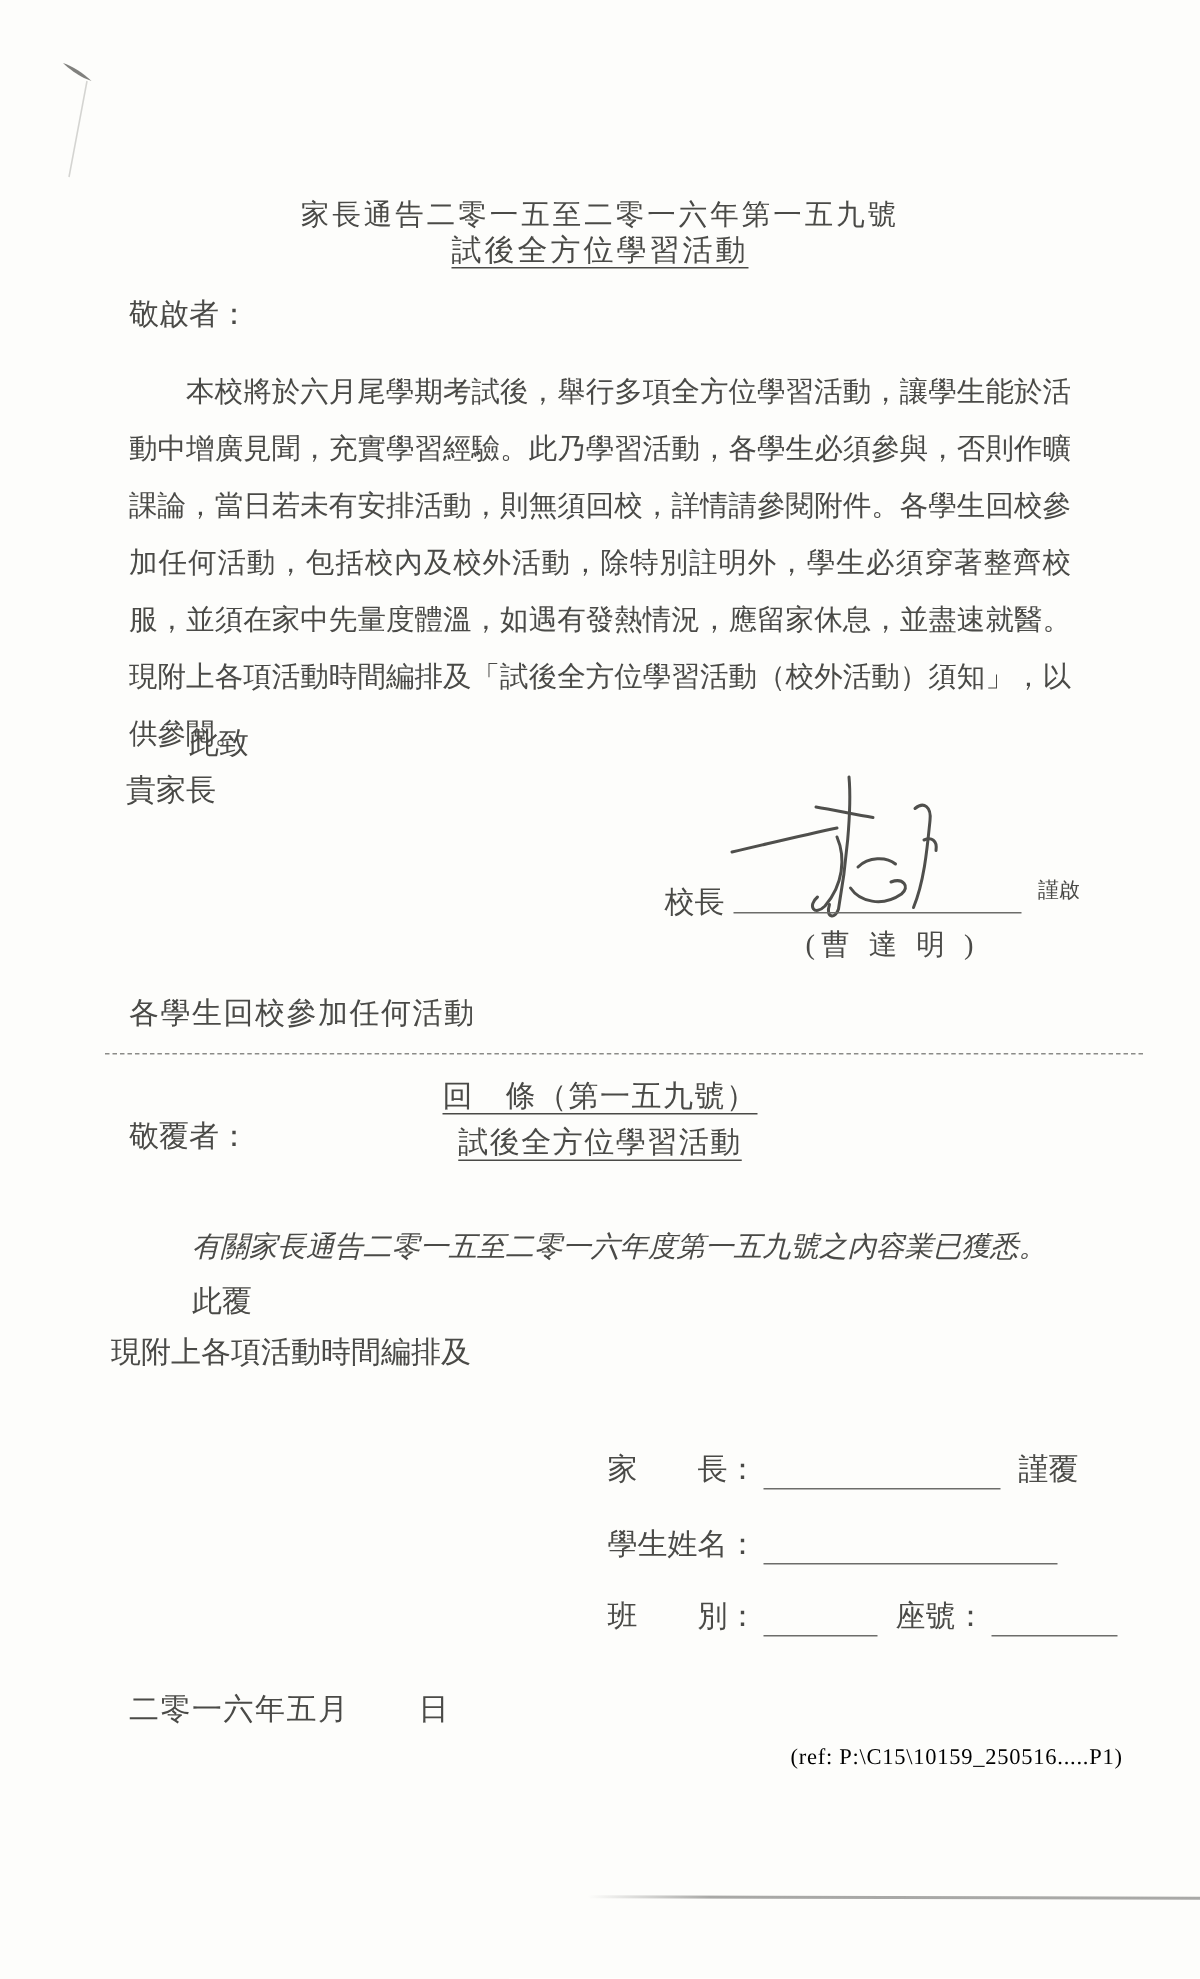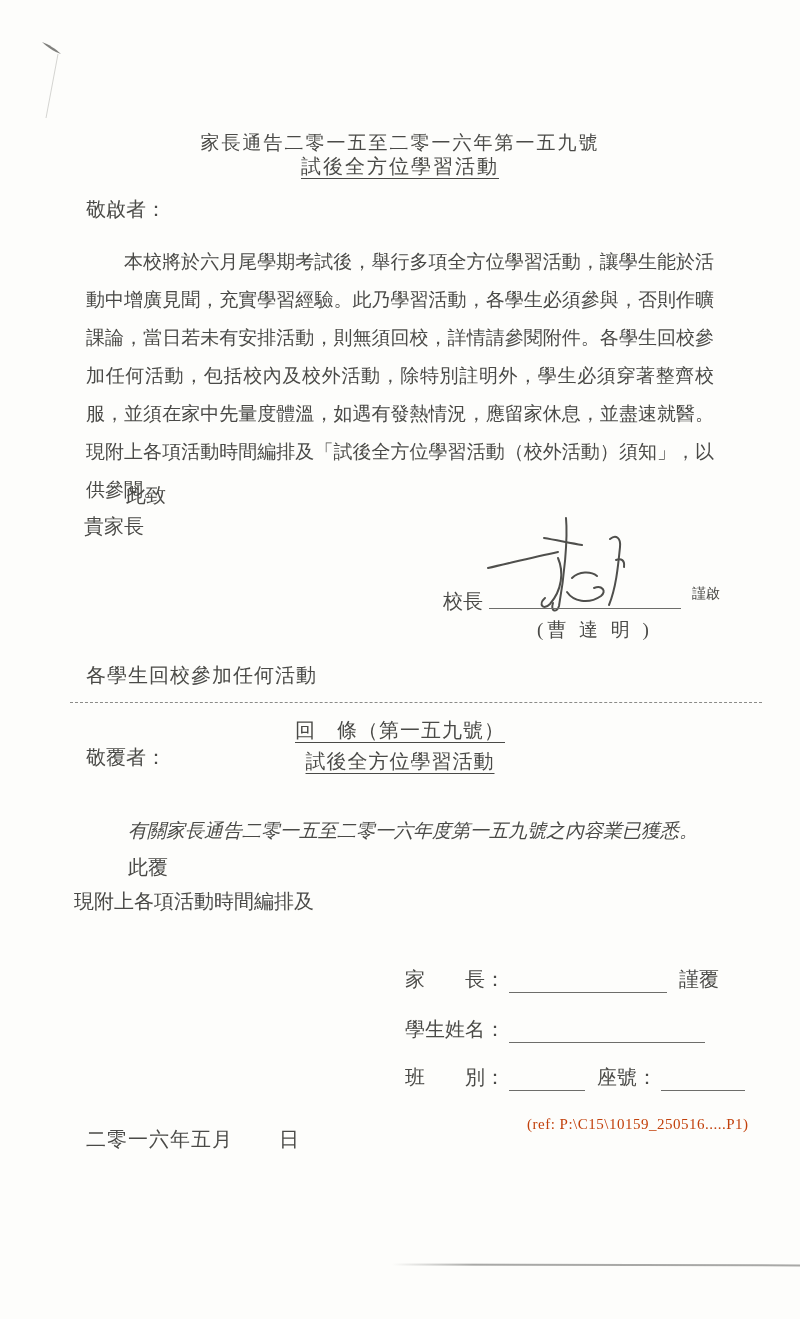--- a/index.html
+++ b/index.html
@@ -70,21 +70,21 @@
   }
   .blank-parent  { width: 158px; }
   .blank-student { width: 196px; }
   .blank-class   { width: 76px; }
   .blank-seat    { width: 84px; }
   .after-blank { margin-left: 8px; }
 
   
   .bottom-date { left: 86px; top: 1126px; font-size: 20px; letter-spacing: 1px; }
   .bottom-date .day-gap { display: inline-block; width: 46px; }
-  .ref-note { left: 527px; top: 1116px; font-size: 15px; color: #c2410c; letter-spacing: 0.5px; }
+  .ref-note { left: 527px; top: 1164px; font-size: 15px; color: #000000; letter-spacing: 0.5px; }
 
   
   .pen-mark { left: 28px; top: 28px; }
   .scan-edge-line {
     left: 392px; top: 1264px; width: 408px; height: 2px;
     background: linear-gradient(to right, rgba(160,160,158,0), rgba(140,140,138,0.75) 20%, rgba(140,140,138,0.75));
     transform: rotate(0.12deg);
   }
 </style>
 </head>

